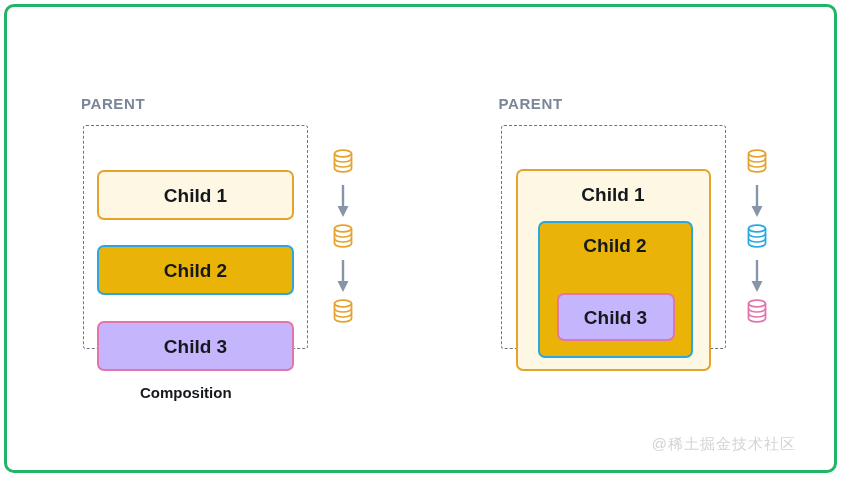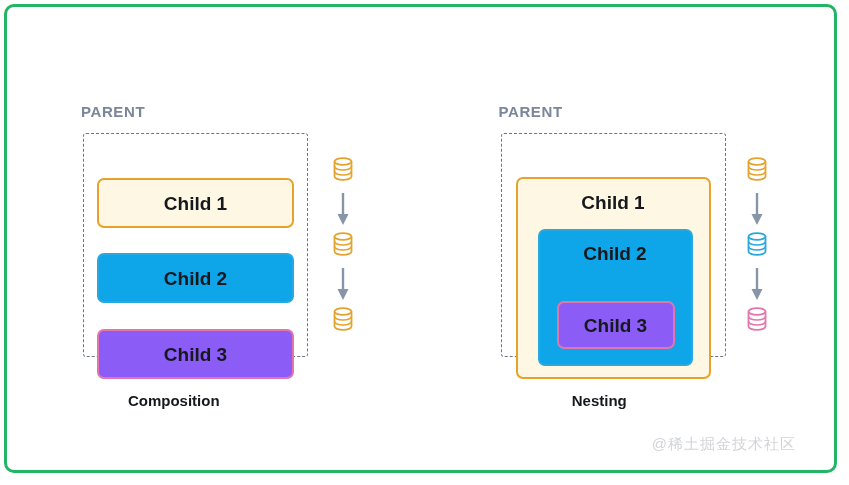--- a/index.html
+++ b/index.html
@@ -10,21 +10,21 @@
     overflow:hidden;
   }
   .frame{
     position:absolute;left:4px;top:4px;
     width:833px;height:469px;
     border:3px solid #22b565;
     border-radius:10px;
     background:#ffffff;
     box-sizing:border-box;
   }
-  .panel{position:absolute;top:12px;height:100%;}
+  .panel{position:absolute;top:4px;height:100%;padding-left:24px;}
   .panel-left{left:0;width:50%;}
   .panel-right{left:50%;width:50%;}
 
   .parent-label{
     position:absolute;
     font-size:15px;
     font-weight:bold;
     letter-spacing:0.6px;
     color:#7a8699;
     white-space:nowrap;
@@ -50,22 +50,22 @@
   .child-box.centered{align-items:center;}
   .child-label{
     font-size:19px;
     font-weight:600;
     color:#15181c;
     line-height:1;
     white-space:nowrap;
   }
 
   .c-orange{border:2px solid #e5a32e;background:#fdf7e3;}
-  .c-blue  {border:2px solid #29a8e0;background:#0ea5e9;}
-  .c-pink  {border:2px solid #e375ad;background:#8b5cf6;}
+  .c-blue  {border:2px solid #29a8e0;background:#eab308;}
+  .c-pink  {border:2px solid #e375ad;background:#c4b5fd;}
 
   .icon-col{position:absolute;}
   .db-icon{position:absolute;width:22px;height:24px;}
   .arrow{position:absolute;width:14px;height:34px;}
 
   .caption{
     position:absolute;
     width:100%;
     text-align:center;
     font-size:15px;
@@ -210,19 +210,18 @@
         <svg width="22" height="24" viewBox="0 0 22 24">
           <ellipse cx="11" cy="4.5" rx="8.5" ry="3.4" fill="none" stroke="#e375ad" stroke-width="1.8"></ellipse>
           <path d="M2.5 4.5 V19.5 A8.5 3.4 0 0 0 19.5 19.5 V4.5" fill="none" stroke="#e375ad" stroke-width="1.8"></path>
           <path d="M2.5 9.6 A8.5 3.4 0 0 0 19.5 9.6" fill="none" stroke="#e375ad" stroke-width="1.6"></path>
           <path d="M2.5 14.6 A8.5 3.4 0 0 0 19.5 14.6" fill="none" stroke="#e375ad" stroke-width="1.6"></path>
         </svg>
       </div>
 
     </div>
 
-    <div class="caption" style="left:-28px;top:373px;">Nesting</div>
 
   </div>
 
   <div class="watermark">@稀土掘金技术社区</div>
 
 </div>
 
 </body></html>

